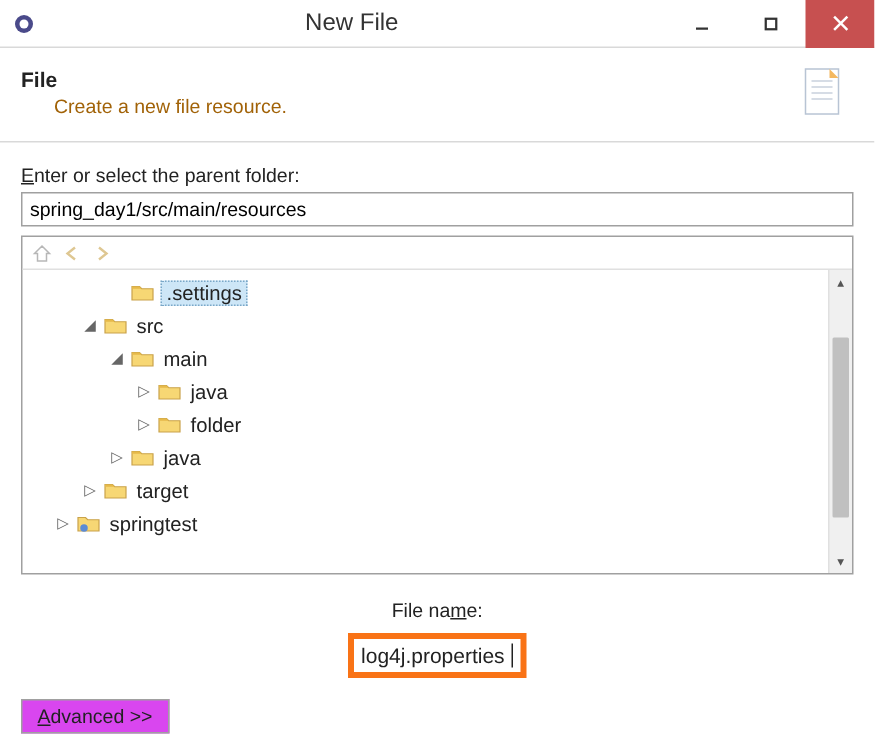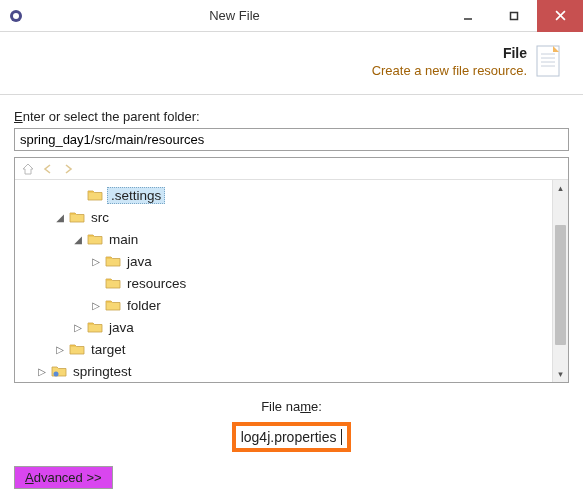--- a/index.html
+++ b/index.html
@@ -1,24 +1,24 @@
 <!DOCTYPE html>
 <html><head>
 <meta charset="utf-8">
 <style>
   * { box-sizing: border-box; font-family: "Segoe UI", Tahoma, sans-serif; }
   body { margin: 0; padding: 0; background: #fff; width: 583px; height: 500px; overflow: hidden; font-size: 13px; color: #222; }
   .titlebar { height: 32px; background: #fff; border-bottom: 1px solid #d9d9d9; display: flex; align-items: center; }
   .titlebar-icon { width: 16px; height: 16px; margin-left: 8px; }
-  .titlebar-title { flex: 1; text-align: center; font-size: 13px; color: #333; }
+  .titlebar-title { flex: 1; text-align: center; font-size: 16px; color: #333; }
   .titlebar-buttons { display: flex; }
   .titlebar-btn { width: 46px; height: 32px; display: flex; align-items: center; justify-content: center; }
   .titlebar-btn.close { background: #c75050; color: #fff; }
   .titlebar-btn.min, .titlebar-btn.max { color: #333; }
-  .header { padding: 8px 14px 12px 14px; border-bottom: 1px solid #d9d9d9; display: flex; align-items: center; text-align: right; }
+  .header { padding: 8px 14px 12px 14px; border-bottom: 1px solid #d9d9d9; display: flex; align-items: center; }
   .header-text { flex: 1; }
   .header-title { font-weight: bold; font-size: 14px; margin-bottom: 2px; }
   .header-desc { color: #a16207; padding-left: 6px; margin-left: 16px; }
   .header-icon { width: 42px; height: 42px; }
   .content { padding: 14px; }
   .label { margin-bottom: 4px; }
   .label .u { text-decoration: underline; }
   .textbox { width: 100%; border: 1px solid #a0a0a0; padding: 3px 5px; font-size: 13px; background: #fff; }
   .tree-wrap { margin-top: 6px; border: 1px solid #a0a0a0; background: #fff; height: 226px; position: relative; }
   .tree-toolbar { height: 22px; display: flex; align-items: center; gap: 6px; padding: 2px 6px; border-bottom: 1px solid #e0e0e0; }
@@ -150,29 +150,20 @@
             <span class="ind" style="width:72px"></span>
             <span class="expander">▷</span>
             <span class="folder-icon"><svg viewBox="0 0 16 14">
                 <path d="M1 3 L6 3 L7.5 4.5 L15 4.5 L15 12 L1 12 Z" fill="#f7d774" stroke="#c9a24a" stroke-width="0.8"></path>
                 <path d="M1 3 L6 3 L7.5 4.5 L1 4.5 Z" fill="#e6b94a"></path>
               </svg></span>
             <span class="node-label">java</span>
           </div>
           <div class="tree-row">
             <span class="ind" style="width:72px"></span>
-            <span class="expander blank">▷</span>
-            <span class="folder-icon"><svg viewBox="0 0 16 14">
-                <path d="M1 3 L6 3 L7.5 4.5 L15 4.5 L15 12 L1 12 Z" fill="#f7d774" stroke="#c9a24a" stroke-width="0.8"></path>
-                <path d="M1 3 L6 3 L7.5 4.5 L1 4.5 Z" fill="#e6b94a"></path>
-              </svg></span>
-            <span class="node-label">resources</span>
-          </div>
-          <div class="tree-row">
-            <span class="ind" style="width:72px"></span>
             <span class="expander">▷</span>
             <span class="folder-icon"><svg viewBox="0 0 16 14">
                 <path d="M1 3 L6 3 L7.5 4.5 L15 4.5 L15 12 L1 12 Z" fill="#f7d774" stroke="#c9a24a" stroke-width="0.8"></path>
                 <path d="M1 3 L6 3 L7.5 4.5 L1 4.5 Z" fill="#e6b94a"></path>
               </svg></span>
             <span class="node-label">folder</span>
           </div>
           <div class="tree-row">
             <span class="ind" style="width:54px"></span>
             <span class="expander">▷</span>

